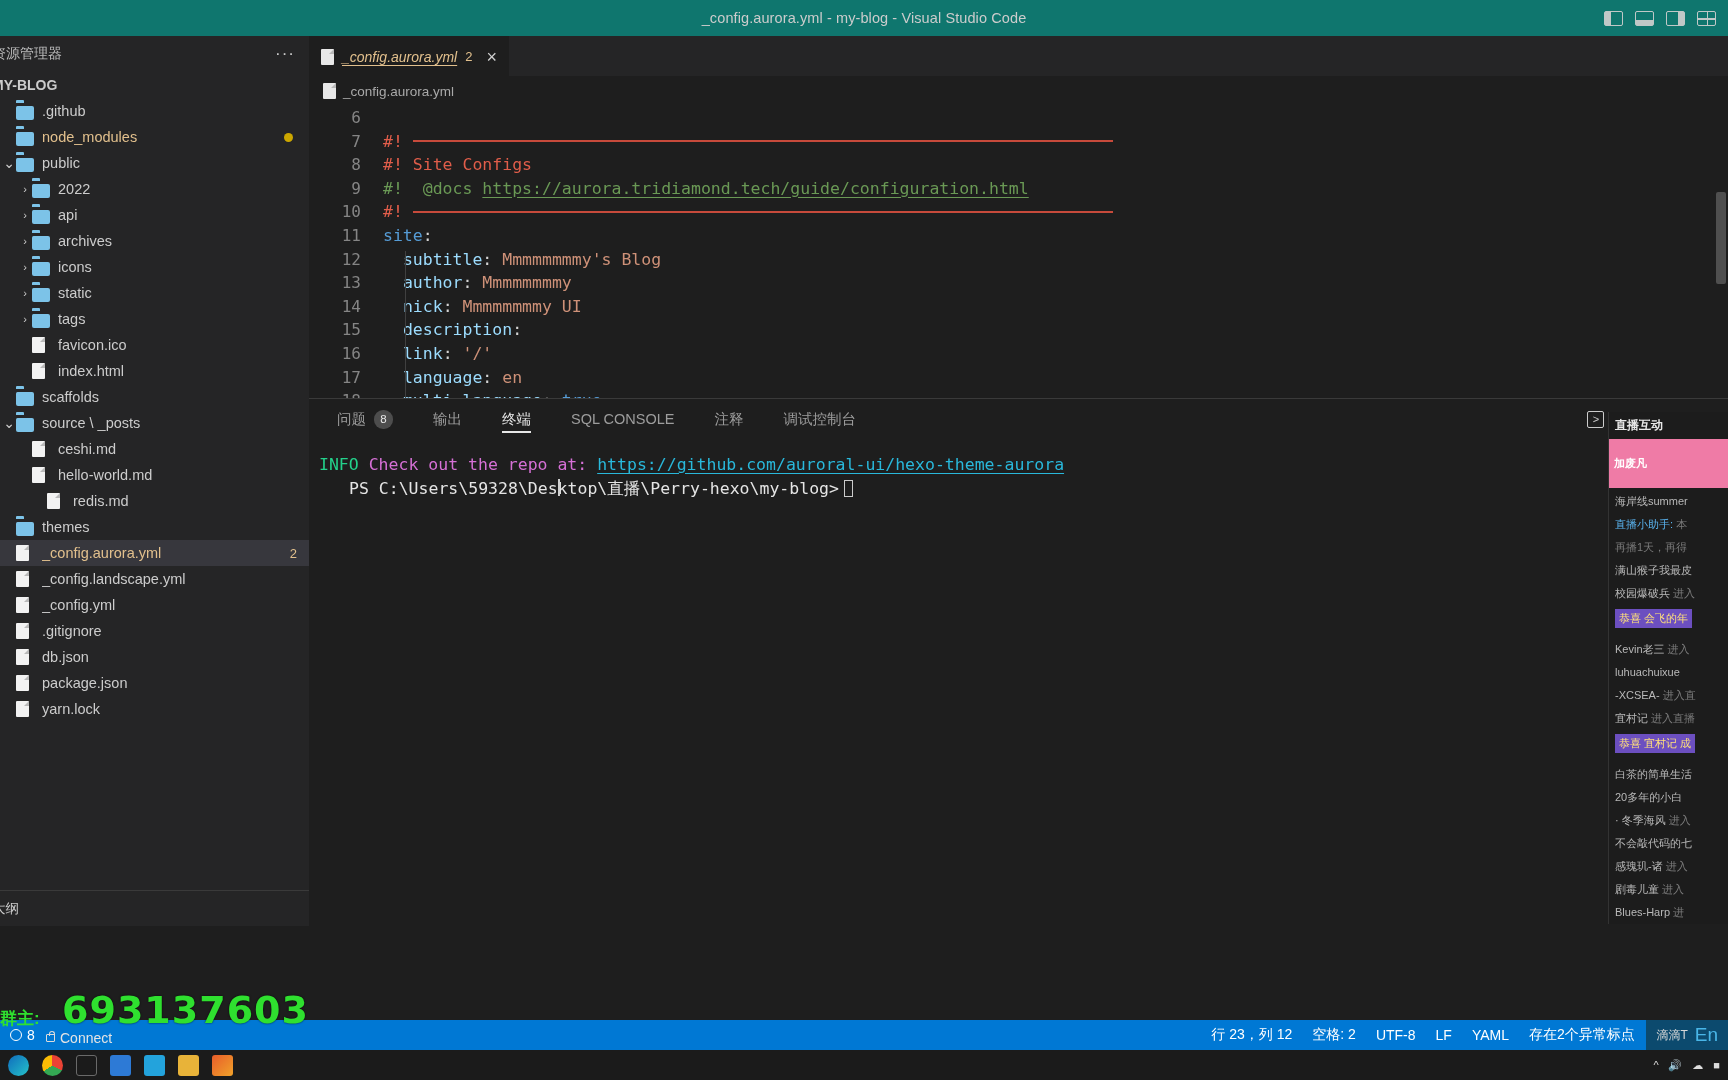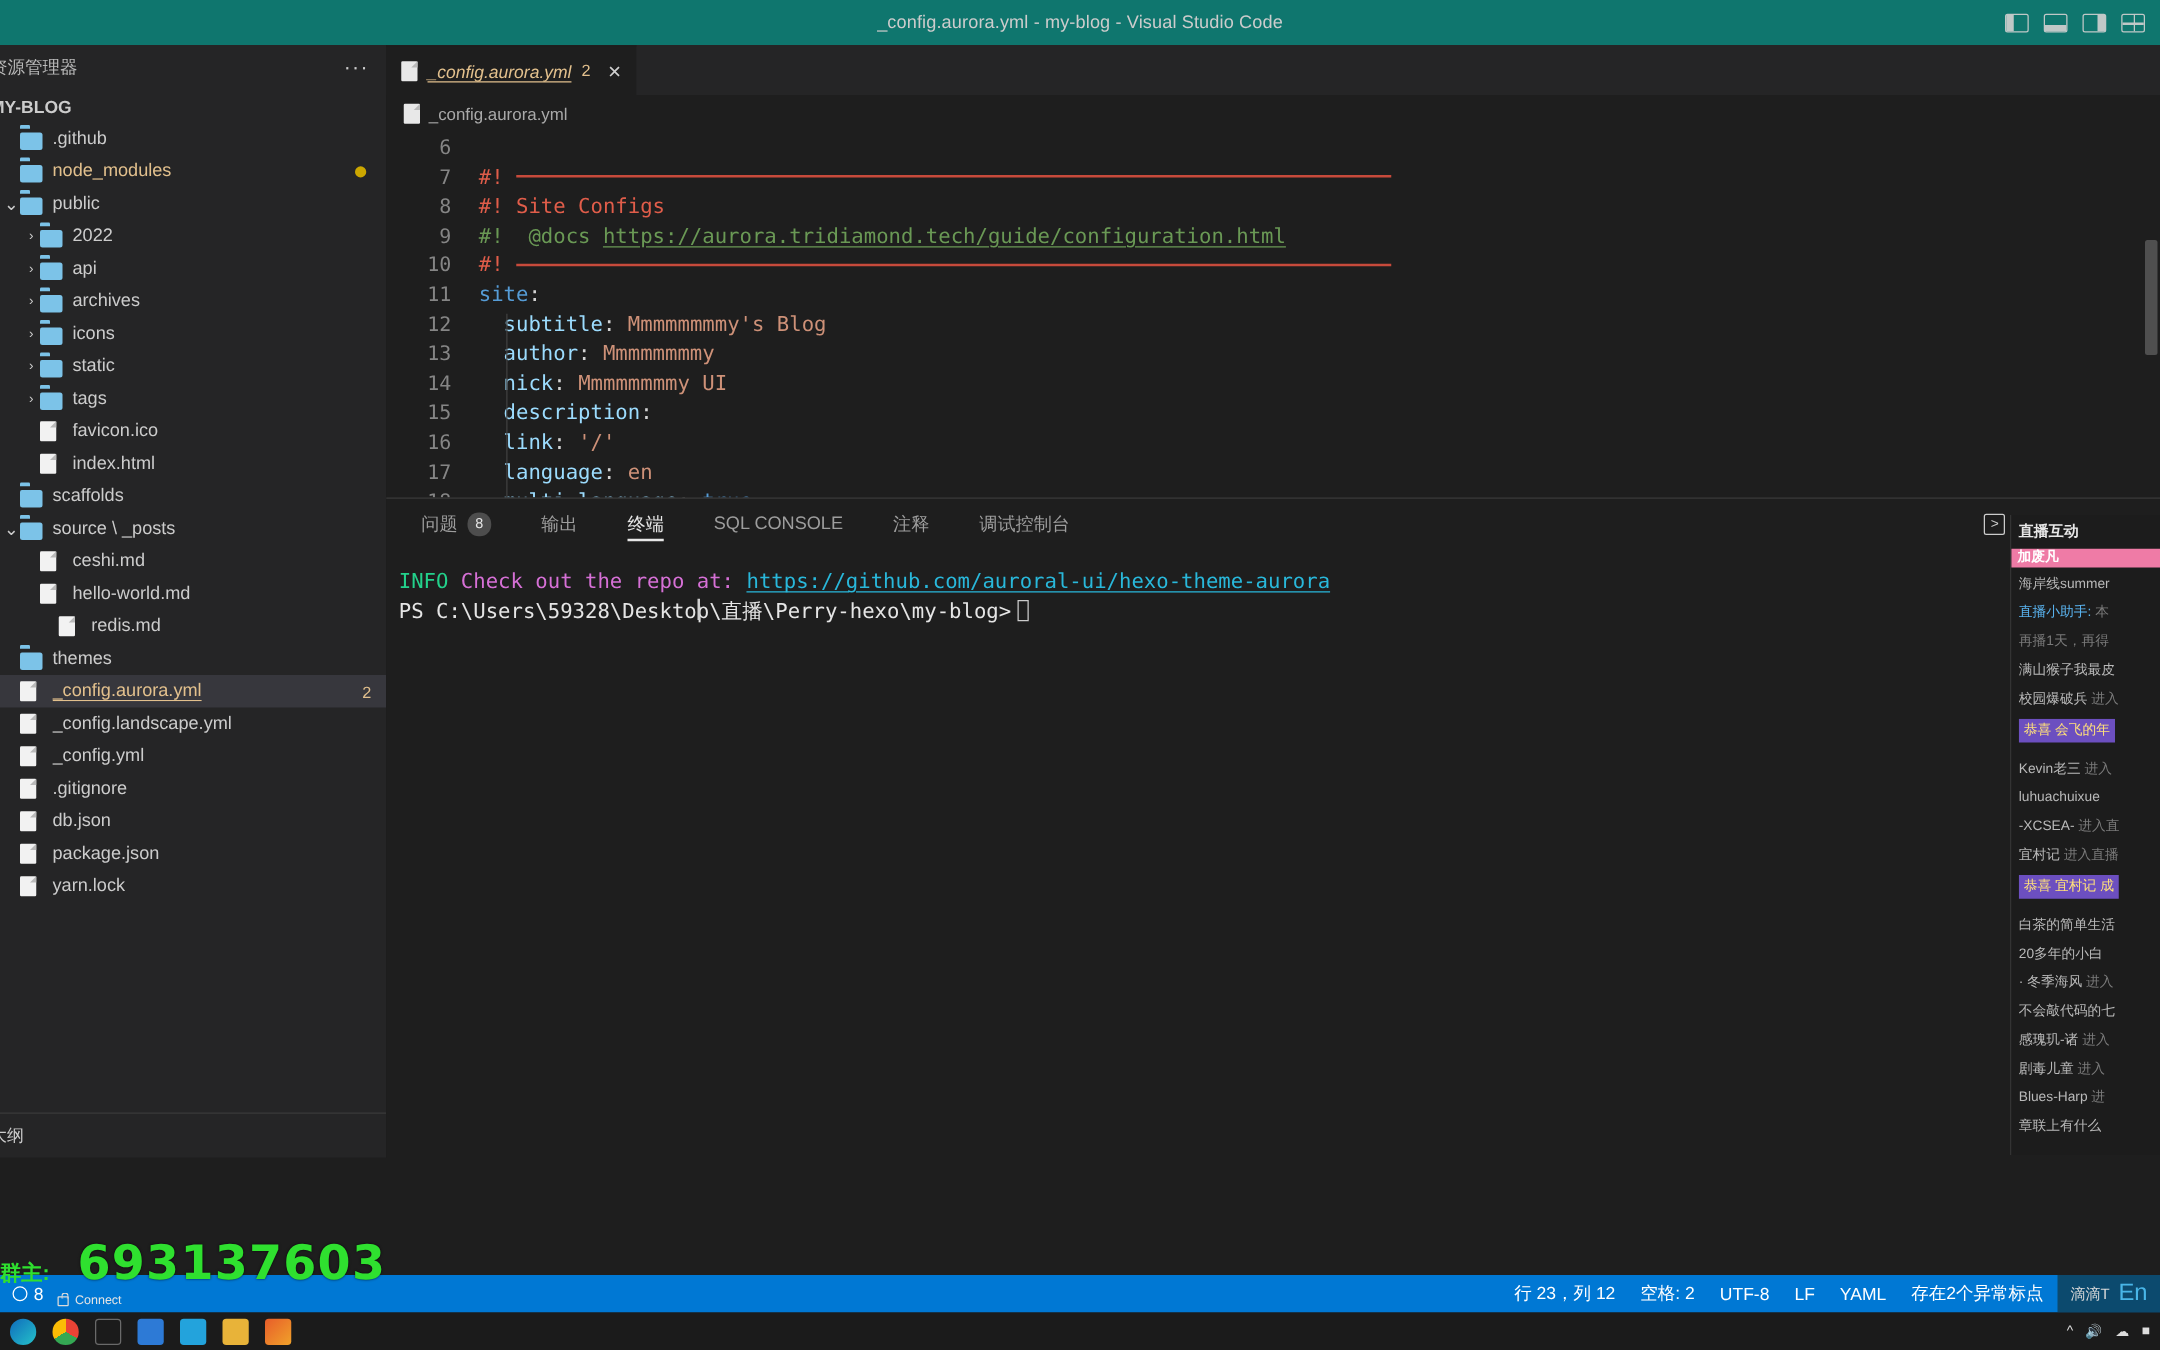--- a/index.html
+++ b/index.html
@@ -137,39 +137,39 @@
                  align-items:center; gap: 12px; color: #cccccc; font-size: 14.5px; }
   .term-chip { display:flex; align-items:center; gap: 8px; }
   .term-sq { width: 17px; height: 17px; border: 1.4px solid #cccccc; border-radius: 2px;
              display:flex;align-items:center;justify-content:center;font-size:11px; }
   .plus { font-size: 21px; color: #cccccc; line-height: 16px; }
 
   .terminal { padding: 14px 0 0 10px; font-family: "DejaVu Sans Mono", monospace;
               font-size: 16.5px; line-height: 24px; }
   .t-info { color: #23d18b; }
   .t-magenta { color: #d670d6; }
-  .t-white { color: #e5e5e5; }
+  .t-white { color: #e5e5e5; margin-left: 30px; }
   .t-link { color: #29b8db; text-decoration: underline; text-underline-offset: 3px; }
   .caret { display:inline-block; width: 9px; height: 17px; border: 1.5px solid #cccccc;
            vertical-align: -3px; margin-left: 5px; }
   .ibeam { position:absolute; left: 249px; top: 80px; width: 2px; height: 17px; background:#cfcfcf; }
 
   
   .edge-scroll { position: absolute; right: 0; top: 70px; width: 14px; height: 292px; }
   .edge-scroll .thumb { position:absolute; right:2px; top: 16px; width: 10px; height: 92px;
                         background: #4f4f4f; border-radius: 2px; }
 
   
   .livechat {
     position: absolute; right: 0; top: 412px; width: 120px; height: 512px;
     background: #1c1c1c; border-left: 1px solid #333; overflow: hidden;
     font-size: 11px; color: #b9b9b9; padding: 6px 6px 0 6px; line-height: 15px;
   }
   .lc-title { color: #e8e8e8; font-size: 12px; font-weight: bold; margin-bottom: 6px; }
-  .lc-hl { background: #ef7ba6; color: #fff; font-weight: bold; padding: 0 5px;
+  .lc-hl { background: #ef7ba6; color: #fff; font-weight: bold; padding: 17px 5px;
            margin: 0 -6px 6px -6px; }
   .lc-msg { margin-bottom: 8px; white-space: nowrap; overflow: hidden; }
   .lc-name { color: #5ab4f0; }
   .lc-gift { background: #6c4fc0; color: #ffe07a; padding: 2px 4px; display:inline-block;
              margin-bottom: 6px; }
   .lc-dim { color: #7a7a7a; }
 
   
   .statusbar {
     position: absolute; left: 0; bottom: 30px; width: 1728px; height: 30px;
@@ -186,21 +186,21 @@
   .qqnum {
     position: absolute; left: 62px; bottom: 48px; color: #2fe02f;
     font-size: 38px; font-weight: bold; font-family: "DejaVu Sans", sans-serif;
     letter-spacing: 1px; text-shadow: 0 0 2px rgba(0,0,0,.8);
   }
   .qqlabel {
     position: absolute; left: 0px; bottom: 50px; color: #2fe02f; font-size: 17px;
     font-weight: bold;
   }
   .connect-chip {
-    position: absolute; left: 46px; bottom: 34px; color: #e4e4e4; font-size: 10px;
+    position: absolute; left: 46px; bottom: 34px; color: #e4e4e4; font-size: 14px;
     display:flex; align-items:center; gap:5px;
   }
   .lock { width: 9px; height: 8px; border: 1.4px solid #dcdcdc; border-radius: 1px; position: relative;}
   .lock::before { content:""; position:absolute; left:1.5px; top:-4px; width:4px; height:4px;
     border:1.4px solid #dcdcdc; border-bottom:none; border-radius: 3px 3px 0 0; }
 
   
   .taskbar {
     position: absolute; left: 0; bottom: 0; width: 1728px; height: 30px;
     background: #1b1b1b; display: flex; align-items: center; padding: 0 8px;

